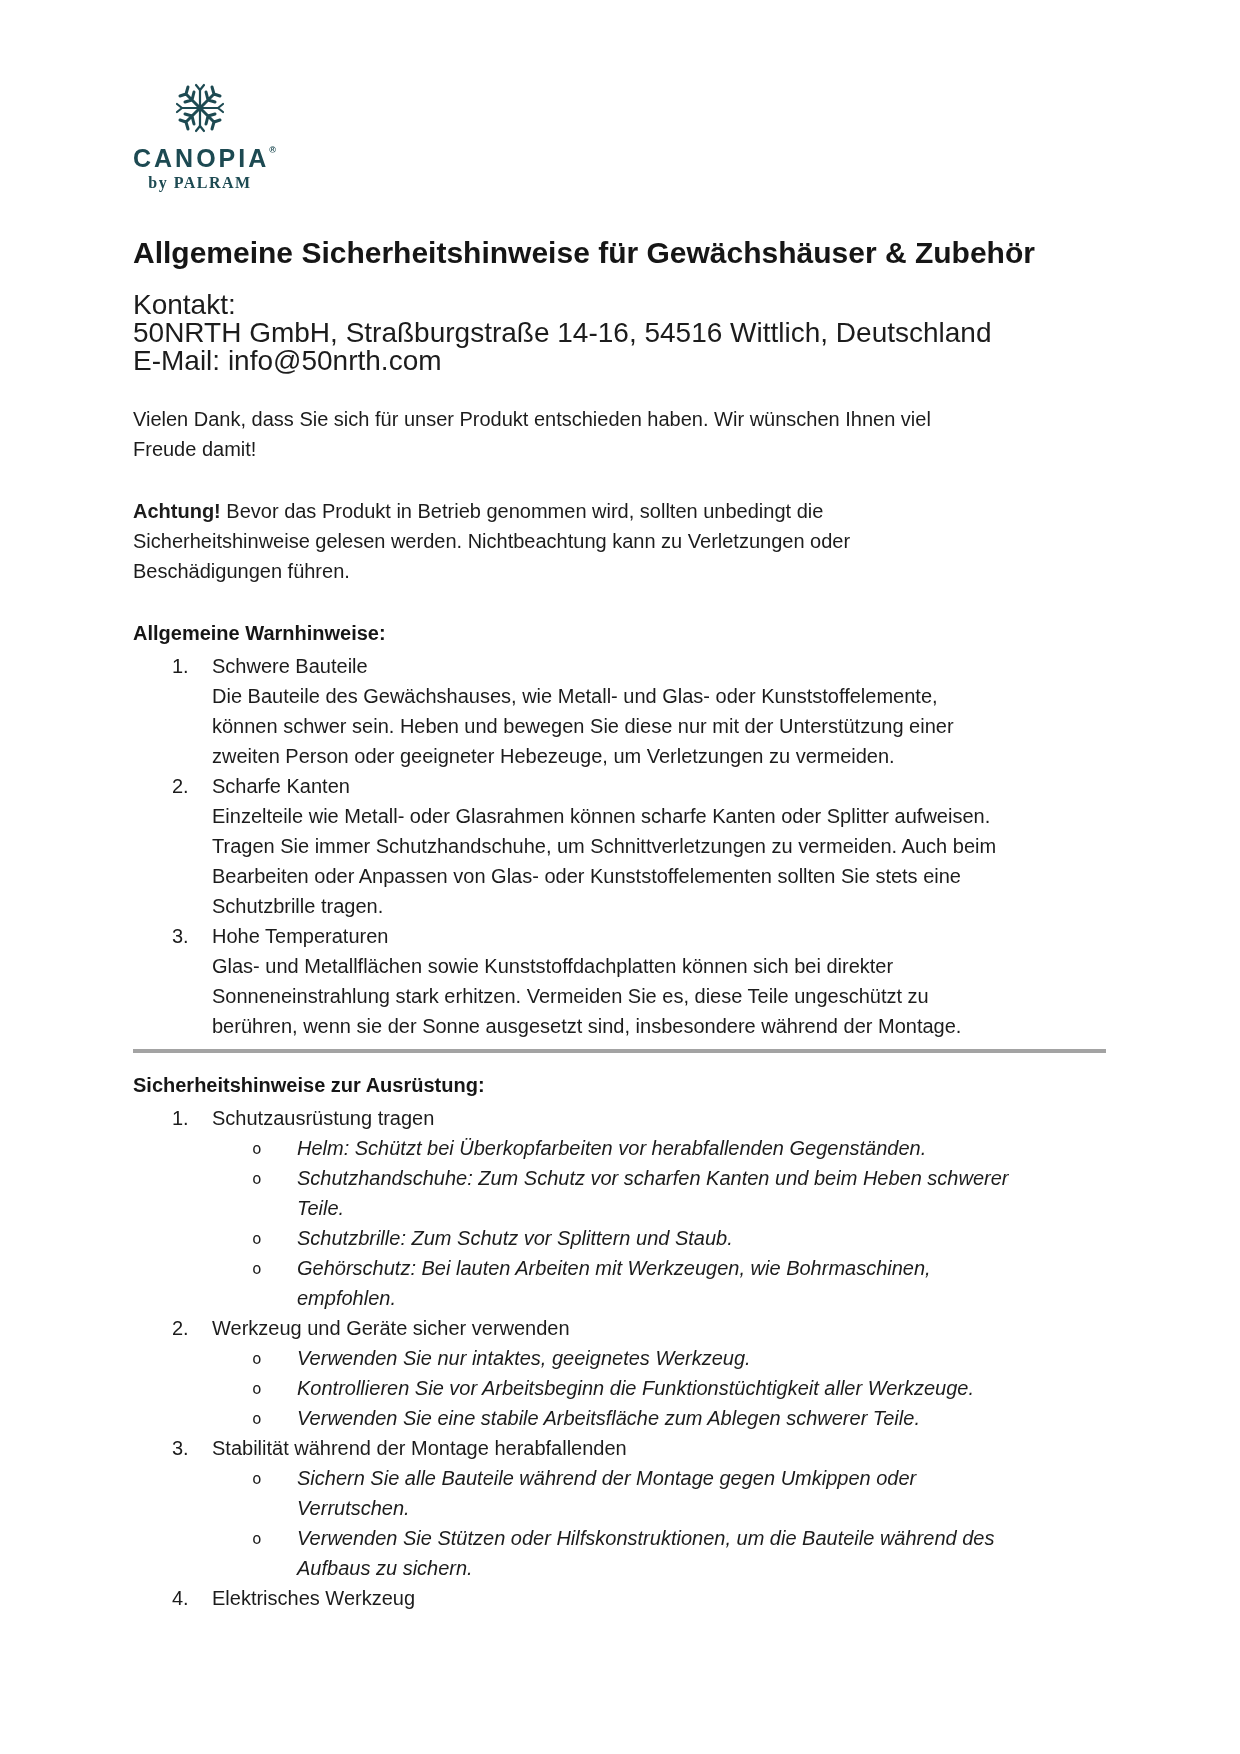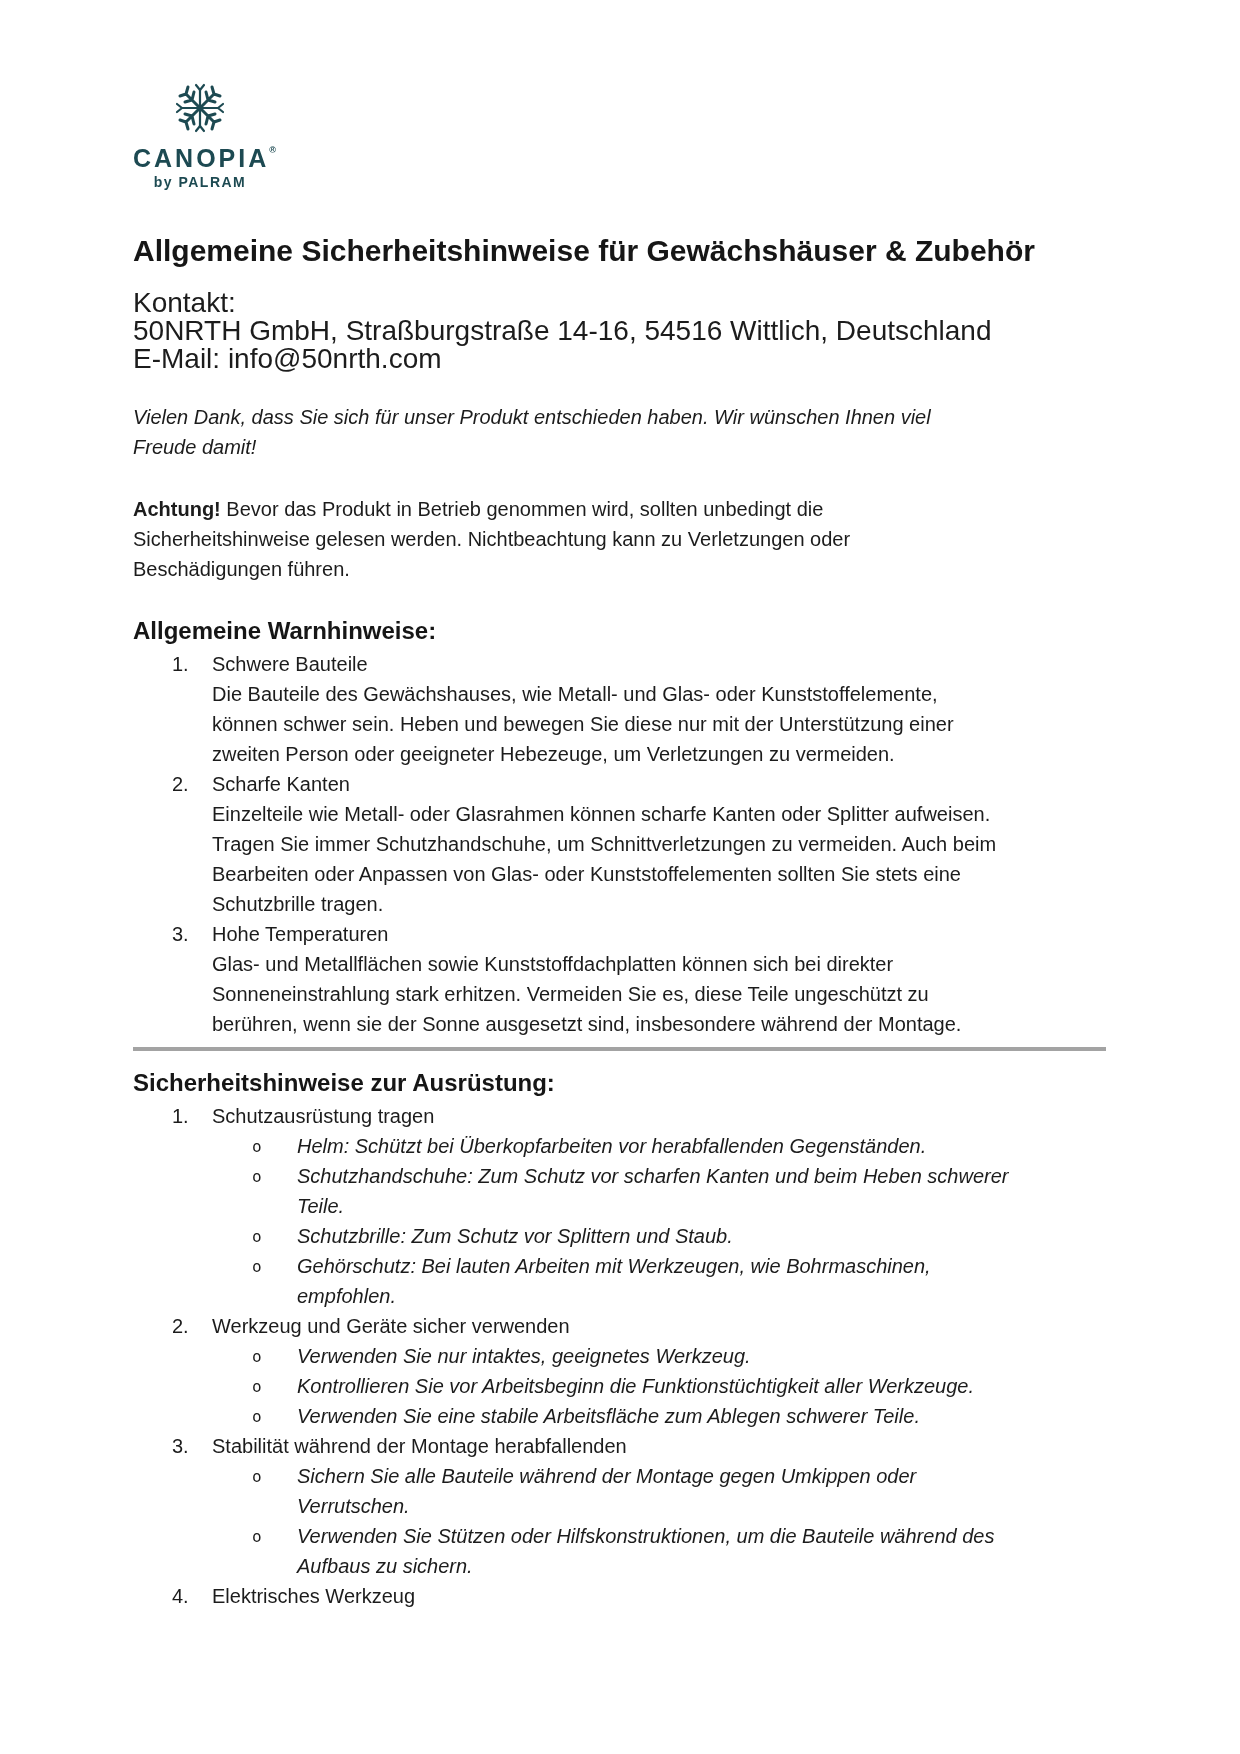--- a/index.html
+++ b/index.html
@@ -24,37 +24,38 @@
   .brand-line {
     margin-top:4px;
     font-size:25px; font-weight:bold;
     letter-spacing:3px;
     color:var(--brand, #1d4a52);
     white-space:nowrap;
   }
   .brand-line .reg { font-size:9px; vertical-align:top; letter-spacing:0; position:relative; top:1px; }
   .byline {
     margin-top:1px;
-    font-size:14px; font-weight:600;
+    font-size:16px; font-weight:600;
     letter-spacing:1.5px;
     color:var(--brand, #1d4a52);
+    font-family:Liberation Serif, serif;
   }
   
   h1.title {
     margin-top:47px;
     font-size:30px; line-height:28px; font-weight:bold;
     color:#161616;
   }
   .contact { margin-top:24px; font-size:28px; line-height:28px; }
   .para { font-size:20px; line-height:30px; white-space:pre-line; }
-  .para.intro { margin-top:29px;font-style:italic; }
+  .para.intro { margin-top:29px; }
   .para.warning { margin-top:32px; }
   h2.sec-heading {
     margin-top:32px;
-    font-size:24px; line-height:30px; font-weight:bold;
+    font-size:20px; line-height:30px; font-weight:bold;
     color:#161616;
   }
   h2.sec-heading.second { margin-top:17px; }
   hr.divider {
     border:none;
     margin-top:8px;
     height:4px;
     background:var(--divider, #a3a3a3);
     width:973px;
   }

